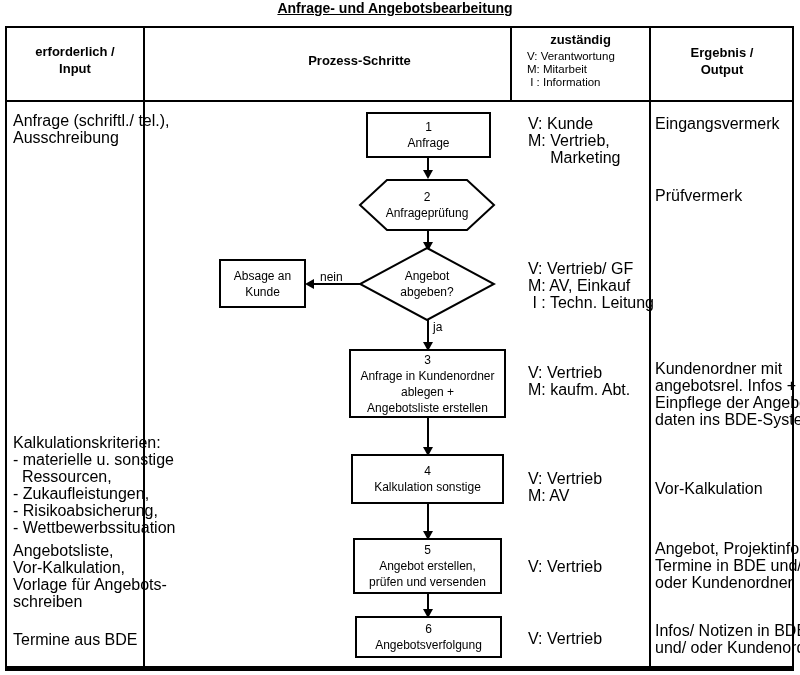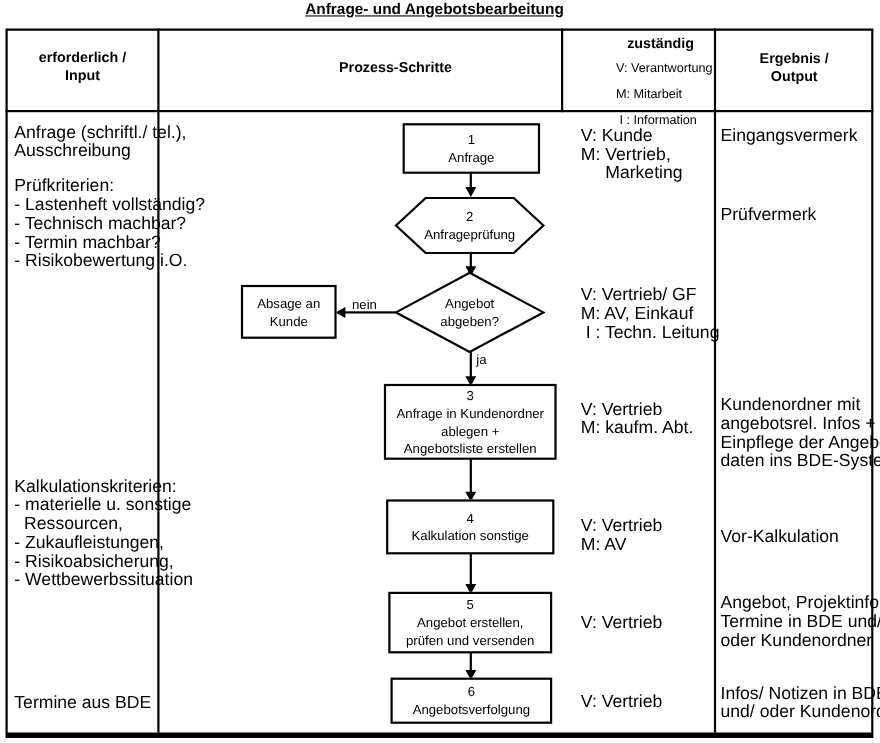--- a/index.html
+++ b/index.html
@@ -2,21 +2,21 @@
 <html><head>
 <meta charset="utf-8">
 <style>
   html,body { margin:0; padding:0; background:#fff; }
   body { font-family:"Liberation Sans", sans-serif; color:#000; }
   .stage { position:relative; width:800px; height:675px; background:#fff; overflow:hidden; }
   .abs { position:absolute; }
   .pre { white-space:pre; }
   .preline { white-space:pre-line; }
   .t12 { font-size:16px; line-height:17px; }
-  .t11 { font-size:11.5px; line-height:24px;margin-left:33px; }
+  .t11 { font-size:11.5px; line-height:13px; }
   .hdr { font-size:13px; font-weight:bold; text-align:center; white-space:pre-line; line-height:17px; }
   .title { font-size:14px; font-weight:bold; text-align:center;text-decoration:underline; }
   .fbox { position:absolute; border:2px solid #000; background:#fff; box-sizing:border-box;
           display:flex; flex-direction:column; align-items:center; justify-content:center;
           text-align:center; font-size:12px; line-height:16px; }
   .overlay { position:absolute; display:flex; flex-direction:column; align-items:center; justify-content:center;
              text-align:center; font-size:12px; line-height:16px; }
   .outer { position:absolute; box-sizing:border-box; border:2px solid #000; border-bottom:5px solid #000; }
   .vline { position:absolute; width:2px; background:#000; }
   .hline { position:absolute; height:2px; background:#000; }
@@ -36,40 +36,39 @@
 
   <div class="outer" style="left:5px; top:26px; width:789px; height:645px;"></div>
   <div class="vline" style="left:143px; top:26px; height:640px;"></div>
   <div class="vline" style="left:510px; top:26px; height:76px;"></div>
   <div class="vline" style="left:649px; top:26px; height:640px;"></div>
   <div class="hline" style="left:5px; top:100px; width:789px;"></div>
 
   <div class="abs hdr" style="left:5px; top:43px; width:140px;">erforderlich /
 Input</div>
   <div class="abs hdr" style="left:145px; top:52px; width:429px;">Prozess-Schritte</div>
-  <div class="abs hdr" style="left:512px; top:31px; width:137px;padding-left:20px;">zuständig</div>
+  <div class="abs hdr" style="left:512px; top:31px; width:137px;">zuständig</div>
   <div class="abs pre t11" style="left:527px; top:50px;">V: Verantwortung
 M: Mitarbeit
 &nbsp;I : Information</div>
   <div class="abs hdr" style="left:651px; top:44px; width:142px;">Ergebnis /
 Output</div>
 
   <div class="abs pre t12" style="left:13px; top:112px;">Anfrage (schriftl./ tel.),
 Ausschreibung</div>
-  <div class="abs pre t12" style="left:13px; top:161px;">Prüfkriterien:
-- Lastenheft vollständig?
-- Technisch machbar?
-- Termin machbar?
-- Risikobewertung i.O.</div>
   <div class="abs pre t12" style="left:13px; top:434px;">Kalkulationskriterien:
 - materielle u. sonstige
 &nbsp;&nbsp;Ressourcen,
 - Zukaufleistungen,
 - Risikoabsicherung,
 - Wettbewerbssituation</div>
+  <div class="abs pre t12" style="left:13px; top:542px;">Angebotsliste,
+Vor-Kalkulation,
+Vorlage für Angebots-
+schreiben</div>
   <div class="abs pre t12" style="left:13px; top:631px;">Termine aus BDE</div>
 
   <div class="fbox" style="left:366px; top:112px; width:125px; height:46px;">
     <div>1</div>
     <div class="preline">Anfrage</div>
   </div>
 
   <div class="vline" style="left:427px; top:157px; height:14px;"></div>
   <div class="ah-down" style="left:423px; top:170px;"></div>
 

